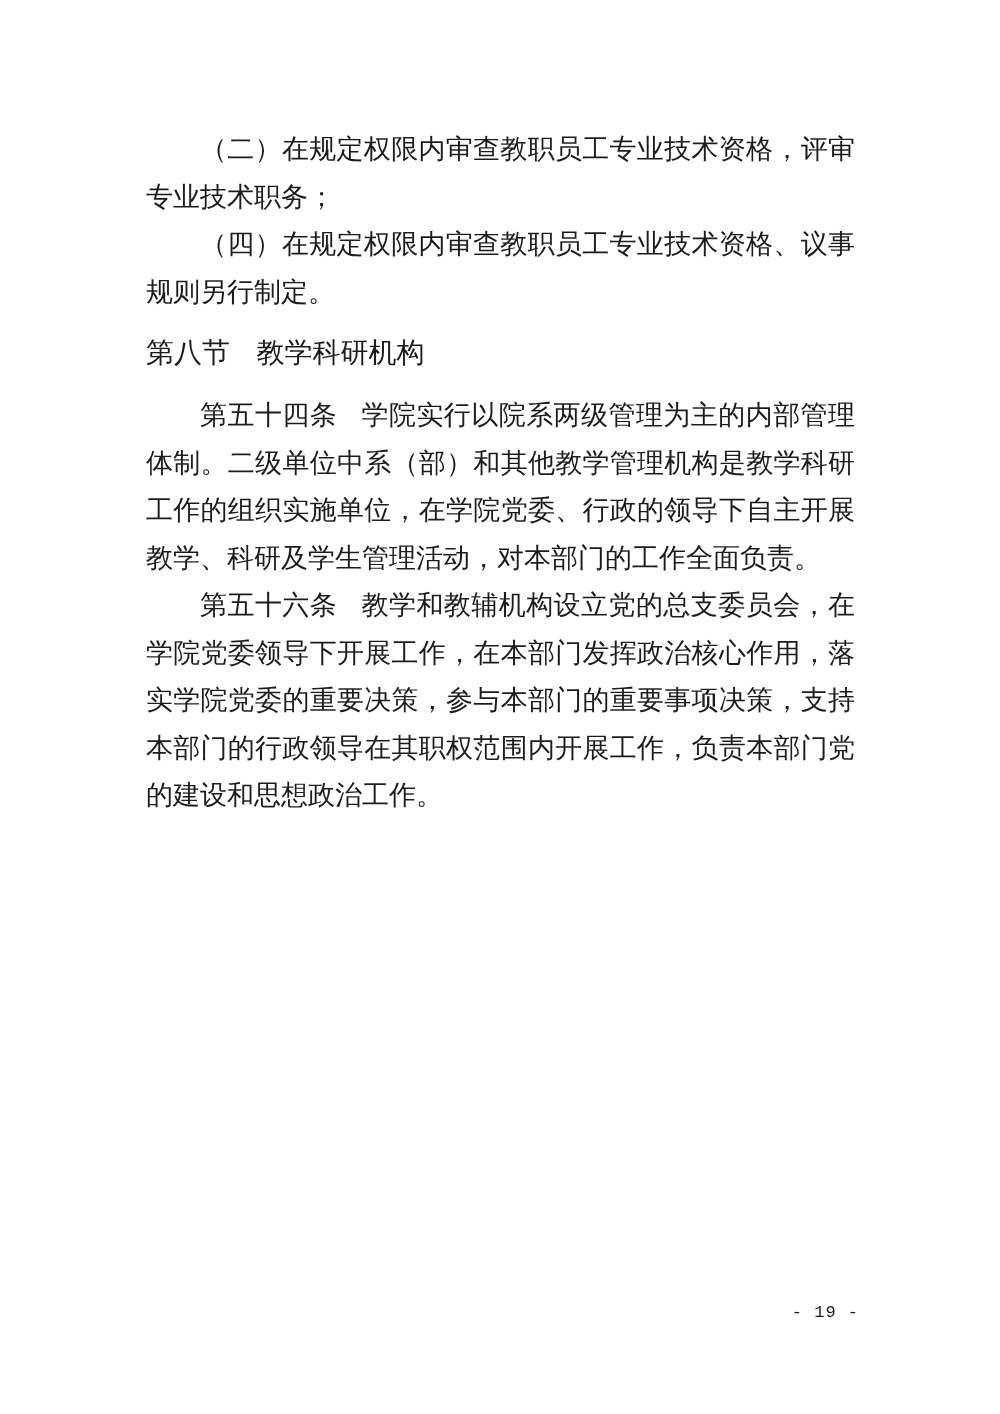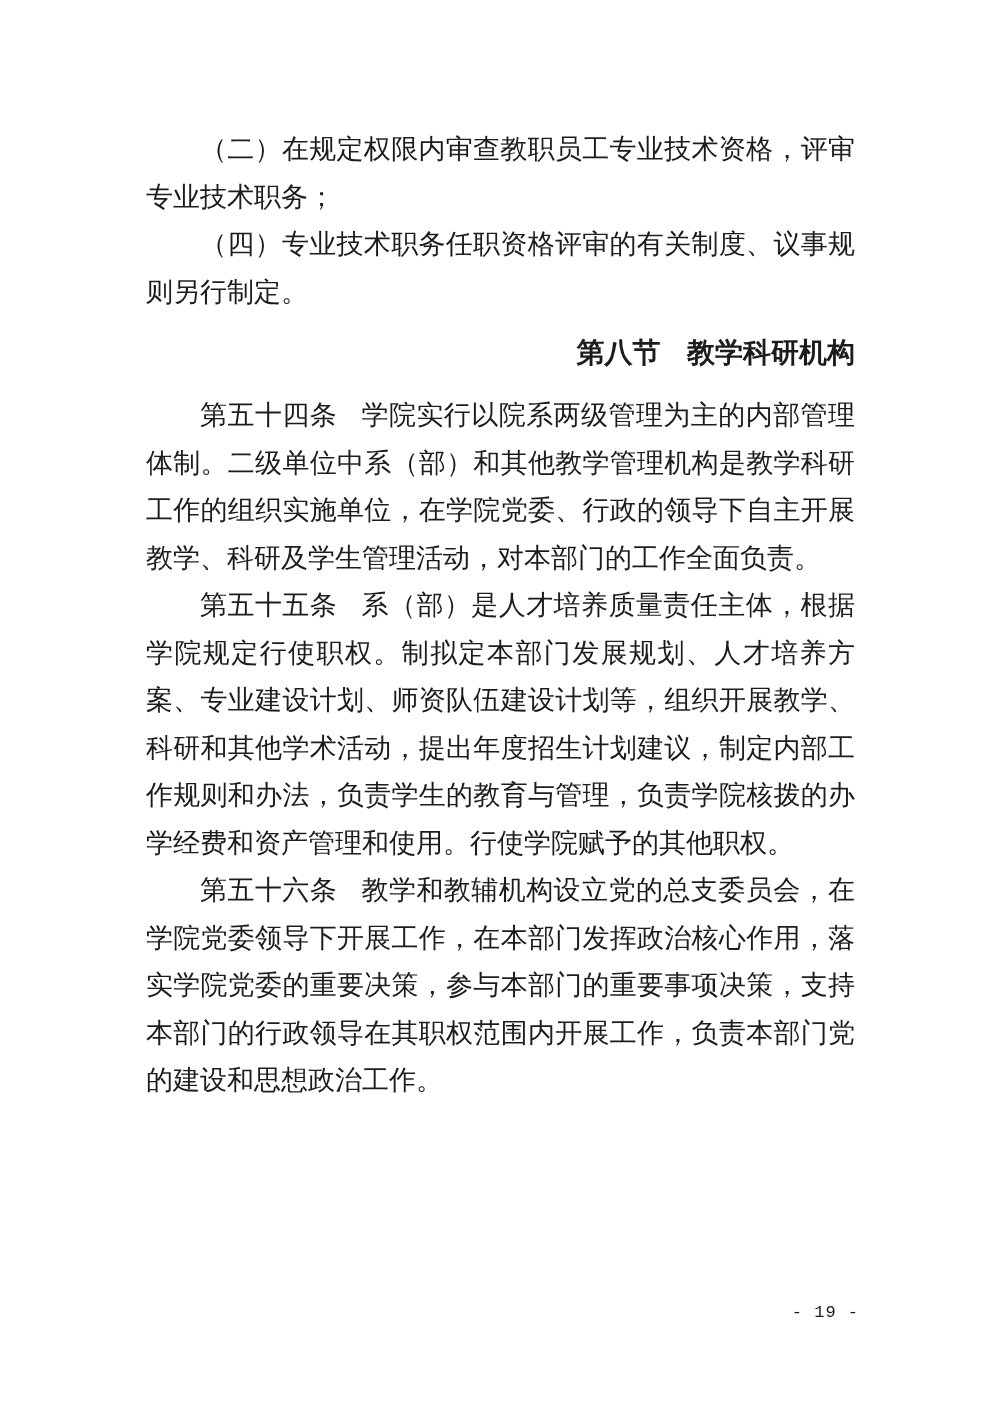--- a/index.html
+++ b/index.html
@@ -35,22 +35,22 @@
     text-indent: 2em;
   }
   .article-lead {
     font-weight: normal;
     margin-right: 0.9em;
   }
   .section-heading {
     margin: 13px 0 15px 0;
     font-size: 28px;
     line-height: 48px;
-    font-weight: bold;
-    text-align: right;
+    font-weight: normal;
+    text-align: left;
     text-indent: 0;
   }
   .section-heading .heading-label {
     margin-right: 0.95em;
   }
   .page-number {
     position: absolute;
     top: 1301px;
     right: 141px;
     font-size: 17px;
@@ -62,27 +62,26 @@
 </style>
 </head>
 <body>
 
 <div class="page">
   <div class="text-block">
 
     <p class="para"><span>（二）在规定权限内审查教职员工专业技术资格，评审专业技术职务；</span></p>
 
 
-    <p class="para"><span>（四）专业技术职务任职资格评审的有关制度、议事规则另行制定。</span></p>
+    <p class="para"><span>（四）在规定权限内审查教职员工专业技术资格、议事规则另行制定。</span></p>
 
     <h2 class="section-heading"><span class="heading-label">第八节</span><span>教学科研机构</span></h2>
 
     <p class="para"><span class="article-lead">第五十四条</span><span>学院实行以院系两级管理为主的内部管理体制。二级单位中系（部）和其他教学管理机构是教学科研工作的组织实施单位，在学院党委、行政的领导下自主开展教学、科研及学生管理活动，对本部门的工作全面负责。</span></p>
 
-    <p class="para"><span class="article-lead">第五十五条</span><span>系（部）是人才培养质量责任主体，根据学院规定行使职权。制拟定本部门发展规划、人才培养方案、专业建设计划、师资队伍建设计划等，组织开展教学、科研和其他学术活动，提出年度招生计划建议，制定内部工作规则和办法，负责学生的教育与管理，负责学院核拨的办学经费和资产管理和使用。行使学院赋予的其他职权。</span></p>
 
     <p class="para"><span class="article-lead">第五十六条</span><span>教学和教辅机构设立党的总支委员会，在学院党委领导下开展工作，在本部门发挥政治核心作用，落实学院党委的重要决策，参与本部门的重要事项决策，支持本部门的行政领导在其职权范围内开展工作，负责本部门党的建设和思想政治工作。</span></p>
 
 
   </div>
 
   <div class="page-number">- 19 -</div>
 </div>
 
 </body></html>

